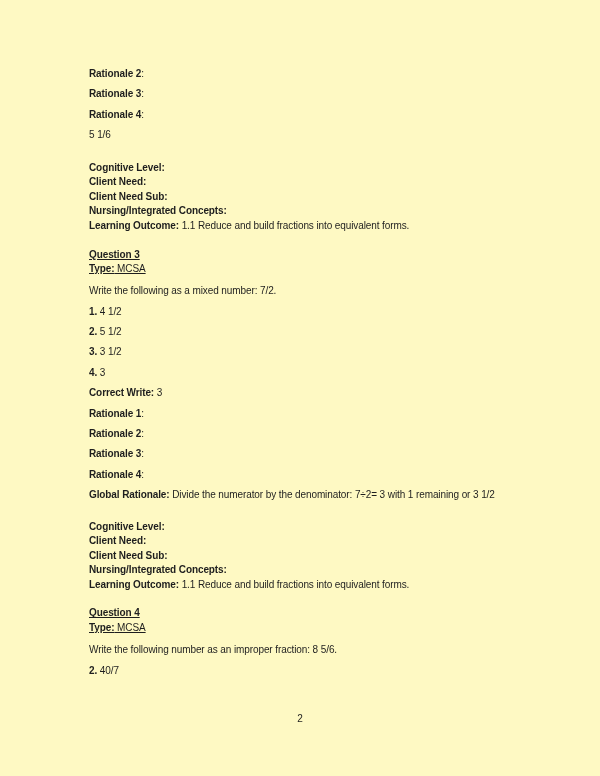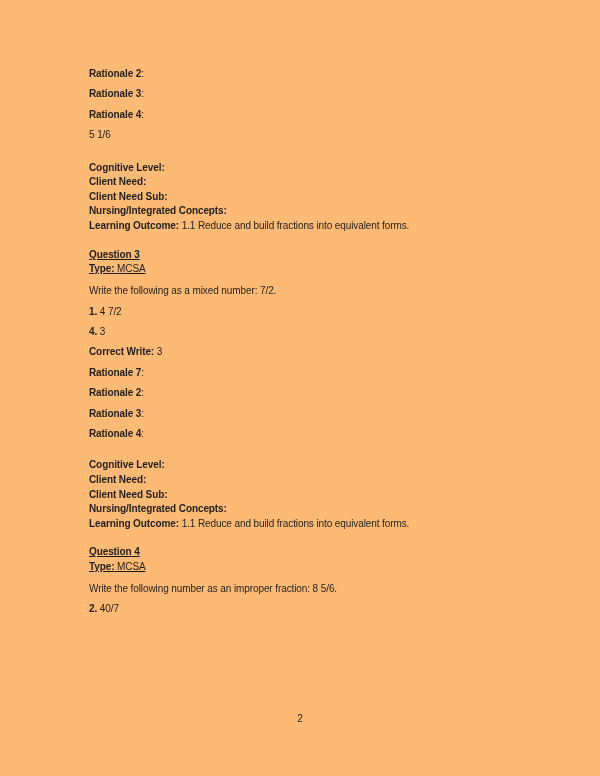--- a/index.html
+++ b/index.html
@@ -1,21 +1,21 @@
 <!DOCTYPE html>
 <html><head>
 <meta charset="utf-8">
 <style>
   * { box-sizing: border-box; }
   html, body { margin: 0; padding: 0; background: #ffffff; }
   .page {
     position: relative;
     width: 600px;
     height: 776px;
-    background: #fdba74;
+    background: #fef9c3;
     overflow: hidden;
     font-family: "Liberation Sans", sans-serif;
     color: #1e1e1e;
   }
   .content {
     position: absolute;
     left: 89px;
     top: 66px;
     width: 424px;
   }
@@ -68,30 +68,33 @@
     </section>
 
     <section>
       <div class="gap14"></div>
       <div class="tight qhead">
         <p><span class="b">Question 3</span></p>
         <p><span class="b">Type:</span><span> MCSA</span></p>
       </div>
       <p class="sp"><span>Write the following as a mixed number: 7/2.</span></p>
 
-      <p class="sp"><span class="b">1.</span><span> 4 7/2</span></p>
+      <p class="sp"><span class="b">1.</span><span> 4 1/2</span></p>
+      <p class="sp"><span class="b">2.</span><span> 5 1/2</span></p>
+      <p class="sp"><span class="b">3.</span><span> 3 1/2</span></p>
       <p class="sp"><span class="b">4.</span><span> 3</span></p>
 
       <p class="sp"><span class="b">Correct Write:</span><span> 3</span></p>
 
-      <p class="sp"><span class="b">Rationale 7</span><span>:</span></p>
+      <p class="sp"><span class="b">Rationale 1</span><span>:</span></p>
       <p class="sp"><span class="b">Rationale 2</span><span>:</span></p>
       <p class="sp"><span class="b">Rationale 3</span><span>:</span></p>
       <p class="sp"><span class="b">Rationale 4</span><span>:</span></p>
 
+      <p class="sp"><span class="b">Global Rationale:</span><span> Divide the numerator by the denominator: 7÷2= 3 with 1 remaining or 3 1/2</span></p>
 
       <div class="gap12"></div>
 
       <div class="tight">
         <p><span class="b">Cognitive Level:</span><span></span></p>
         <p><span class="b">Client Need:</span><span></span></p>
         <p><span class="b">Client Need Sub:</span><span></span></p>
         <p><span class="b">Nursing/Integrated Concepts:</span><span></span></p>
         <p><span class="b">Learning Outcome:</span><span> 1.1 Reduce and build fractions into equivalent forms.</span></p>
       </div>

